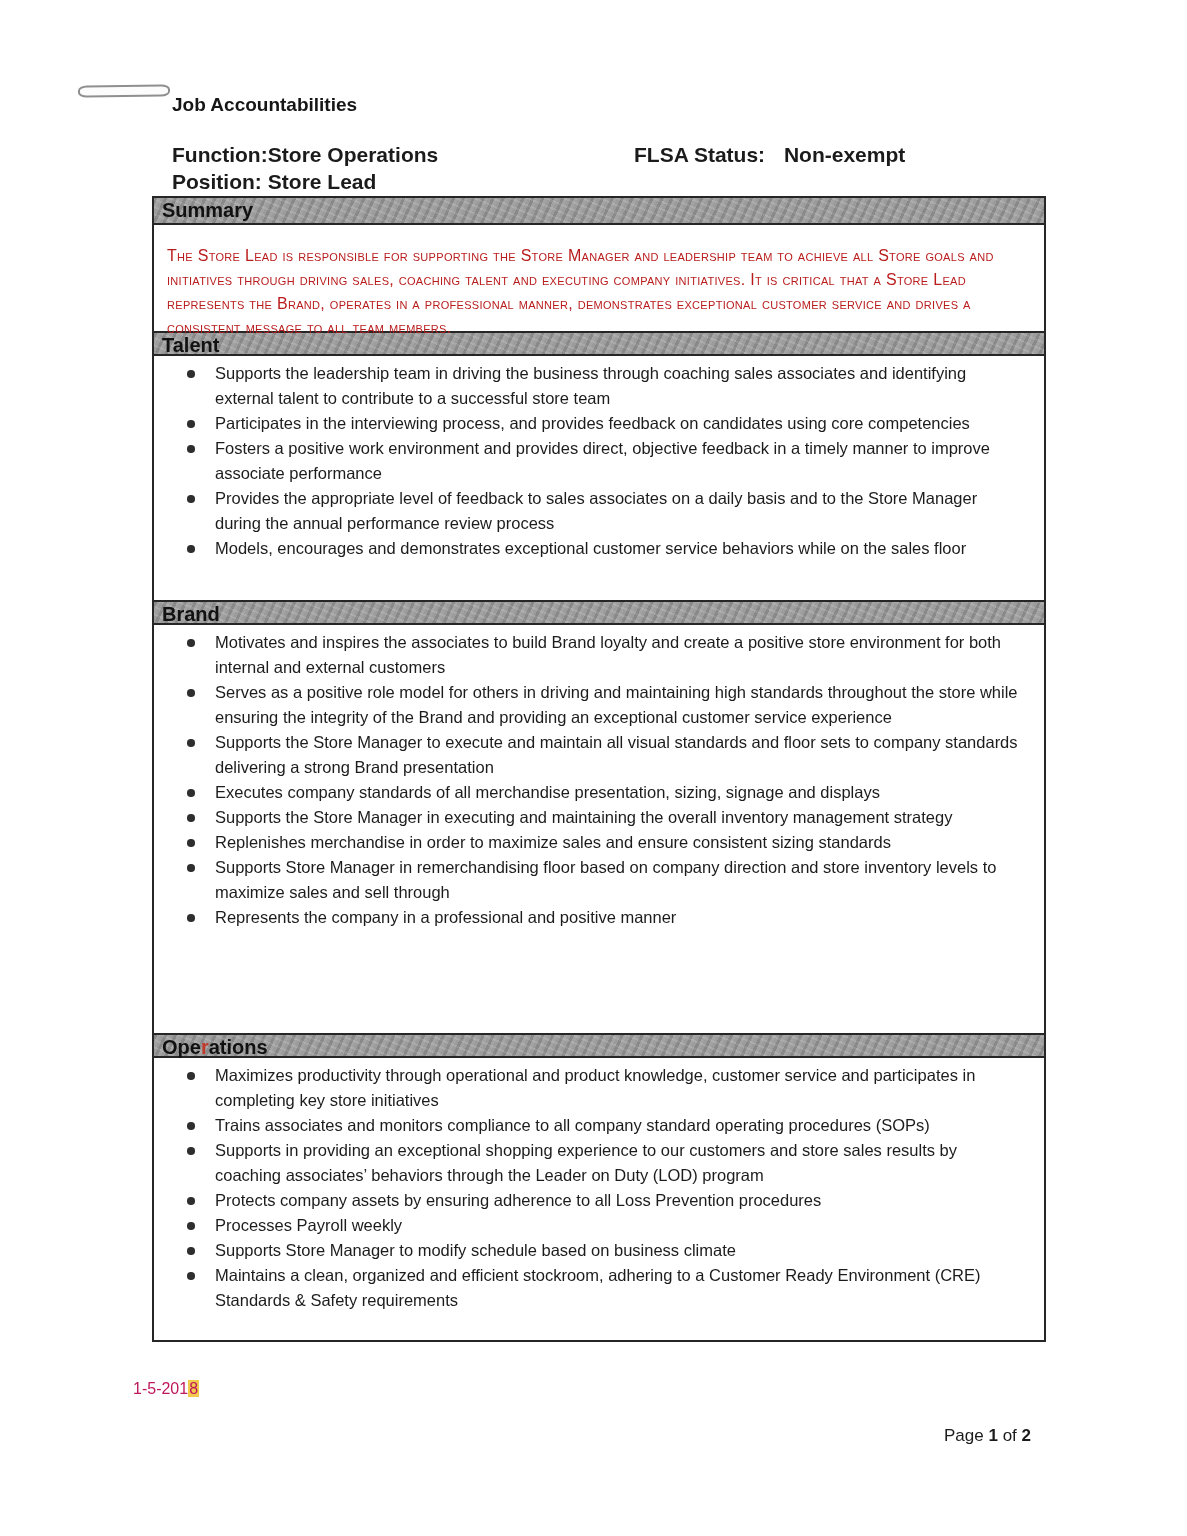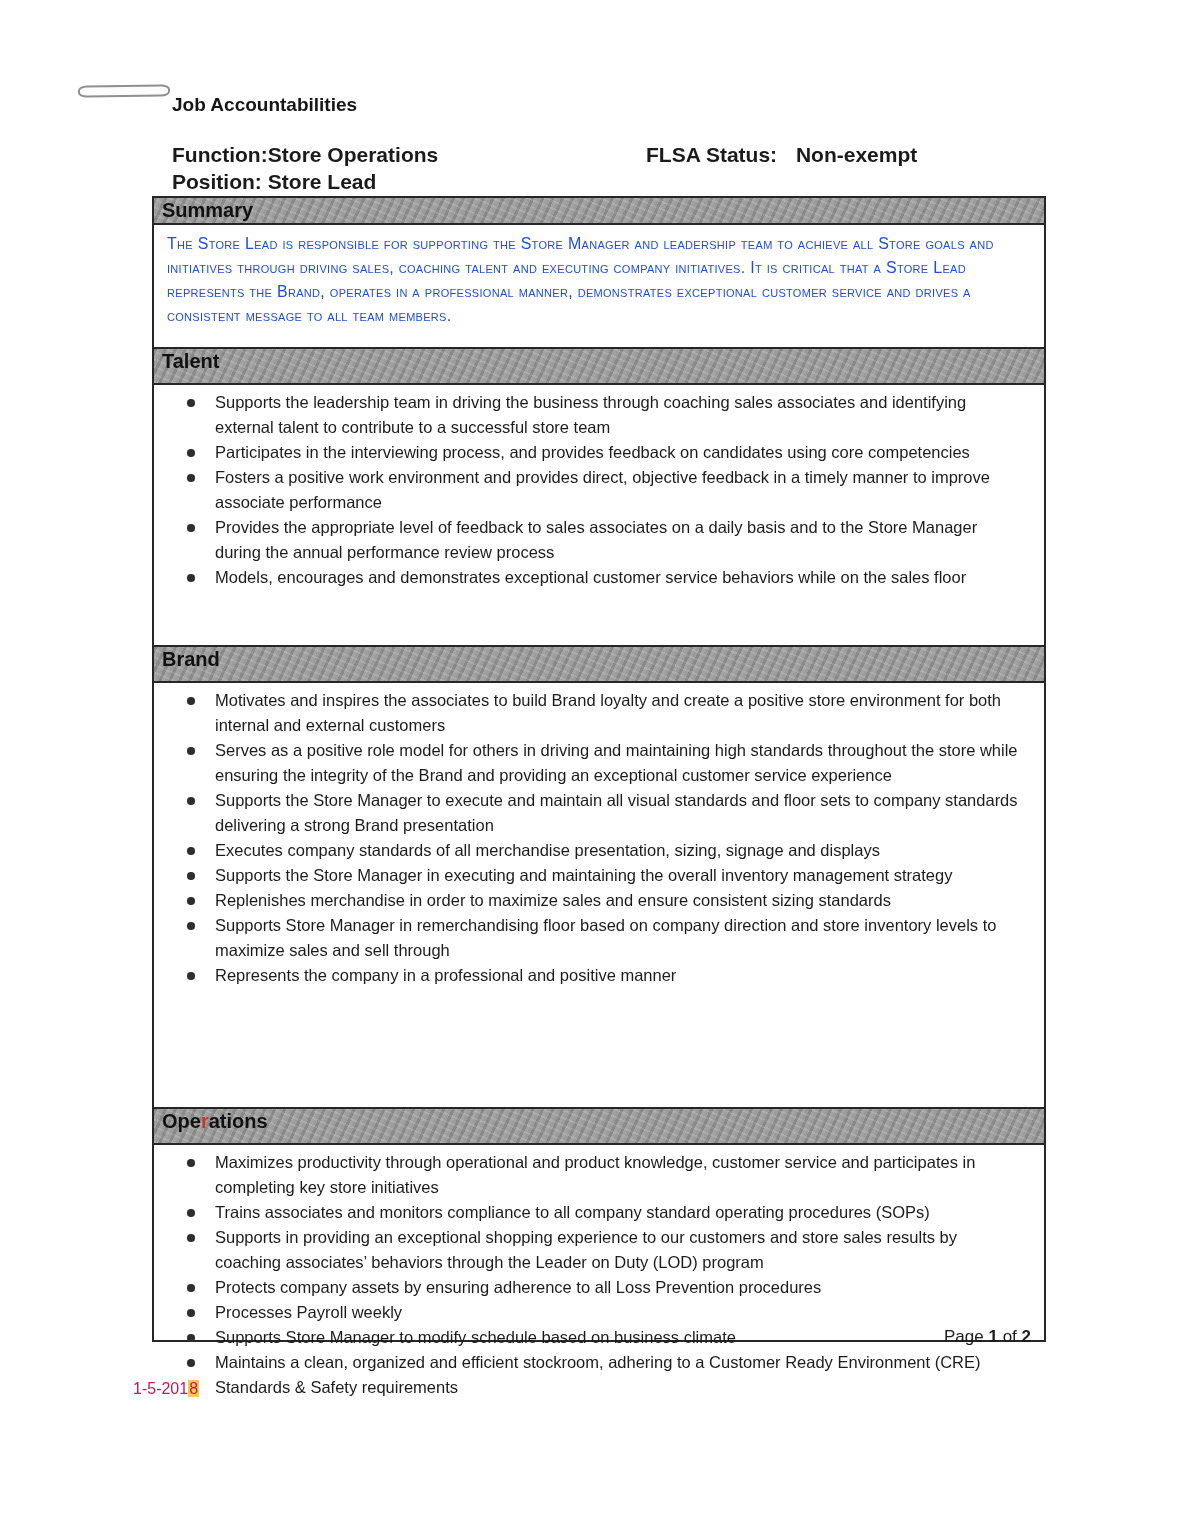--- a/index.html
+++ b/index.html
@@ -33,21 +33,21 @@
   .meta{
     position:absolute;
     left:172px; top:141px;
     width:890px;
     font-size:21px;
     font-weight:700;
     color:#1b1b1b;
   }
   .meta-row{position:relative; height:27px; line-height:27px;}
   .meta-label{display:inline-block; width:90px;}
-  .flsa{position:absolute; left:474px; top:0;}
+  .flsa{position:absolute; left:462px; top:0;}
   .flsa .flsa-value{margin-left:13px;}
 
   .jobtable{
     position:absolute;
     left:152px; top:196px;
     width:894px; height:1146px;
     box-sizing:border-box;
     border:2px solid #262626;
     background:#ffffff;
   }
@@ -58,32 +58,32 @@
     padding-left:8px;
     font-size:20px;
     font-weight:700;
     color:#111;
     background-color:#9e9e9e;
     background-image:
       repeating-linear-gradient(115deg, rgba(50,50,50,0.20) 0 3px, rgba(190,190,190,0.14) 3px 6px, rgba(120,120,120,0.06) 6px 9px),
       repeating-linear-gradient(23deg, rgba(255,255,255,0.14) 0 2px, transparent 2px 7px);
     border-bottom:2px solid #262626;
   }
-  .bar.mid{border-top:2px solid #262626; height:38px;margin-top:16px;}
+  .bar.mid{border-top:2px solid #262626; height:25px;}
   .accent-letter{color:#c0392b;}
 
   .summary-text{
     box-sizing:border-box;
     height:106px;
-    padding:7px 16px 0 13px;
+    padding:19px 16px 0 13px;
     font-size:16px;
     line-height:24px;
     font-variant:small-caps;
     letter-spacing:0.3px;
-    color:#1d4ed8;
+    color:#b91c1c;
     overflow:visible;
   }
   ul.bullets{
     box-sizing:border-box;
     margin:0;
     padding:5px 24px 0 61px;
     list-style:none;
     font-size:16.5px;
     line-height:25px;
     color:#1c1c1c;
@@ -105,21 +105,21 @@
 
   .footer-date{
     position:absolute;
     left:133px; top:1380px;
     font-size:16px;
     color:#be185d;
   }
   .footer-date .hl{background:#f2c94c; padding:0 1px;}
   .footer-page{
     position:absolute;
-    left:944px; top:1327px;
+    left:944px; top:1426px;
     font-size:17px;
     color:#1b1b1b;
   }
   .footer-page .bold{font-weight:700;}
 </style>
 </head>
 <body>
 
 <div class="doc">
 

